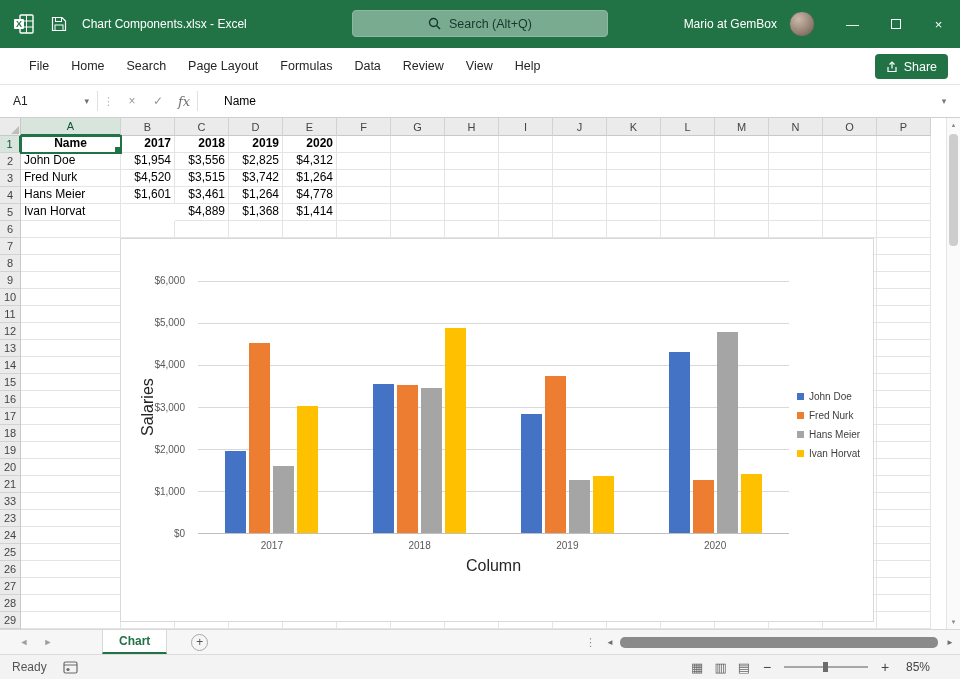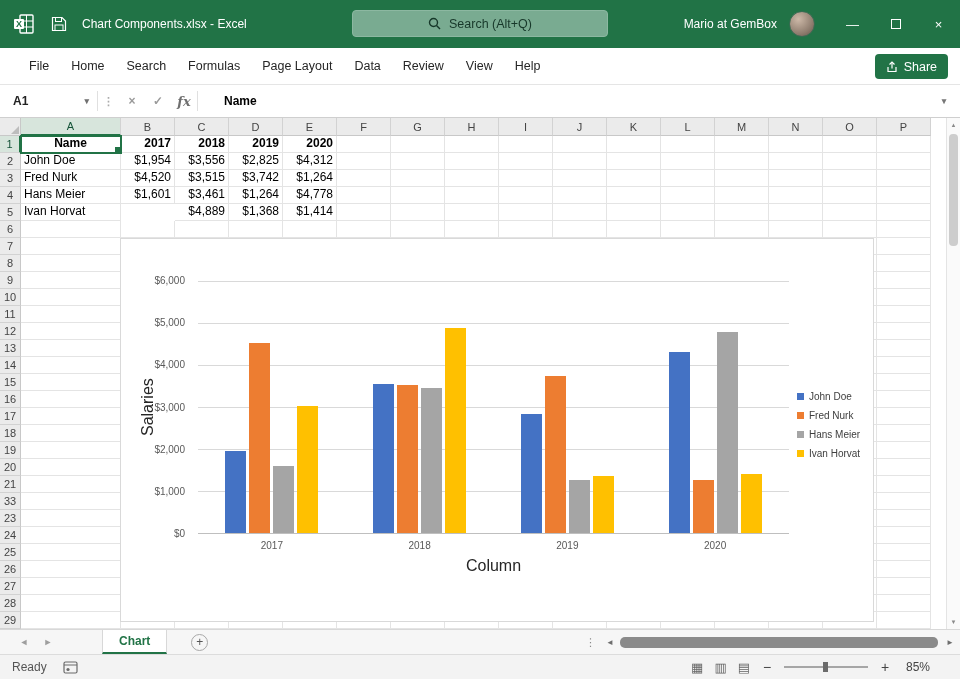--- a/index.html
+++ b/index.html
@@ -23,21 +23,21 @@
   
   .ribbon { position:absolute; left:0; top:48px; width:960px; height:36px; background:#fff; }
   .rtabs { display:flex; align-items:center; height:100%; padding-left:18px; }
   .rtab { padding:0 11px; font-size:12.5px; color:#262626; line-height:36px; cursor:pointer; white-space:nowrap; }
   .share { position:absolute; right:12px; top:6px; height:25px; background:#217346; color:#fff; border:none;
            border-radius:4px; font-size:12.5px; display:flex; align-items:center; gap:6px; padding:0 11px;
            font-family:inherit; cursor:pointer; }
 
   
   .fbar { position:absolute; left:0; top:84px; width:960px; height:34px; background:#fff;
-          border-top:1px solid #E5E5E5; border-bottom:1px solid #CFCFCF; display:flex; align-items:center;font-weight:bold; }
+          border-top:1px solid #E5E5E5; border-bottom:1px solid #CFCFCF; display:flex; align-items:center; }
   .namebox { width:97px; height:100%; display:flex; align-items:center; justify-content:space-between;
              padding:0 8px 0 13px; font-size:12px; color:#222; cursor:pointer; }
   .nb-arrow { color:#707070; font-size:9px; }
   .fb-sep { width:1px; height:20px; background:#E0E0E0; }
   .fb-dots { color:#ababab; font-size:11px; padding:0 5px; }
   .fb-btn { width:26px; text-align:center; color:#9a9a9a; font-size:12px; cursor:pointer; }
   .fx { font-family:"DejaVu Serif",serif; font-style:italic; color:#6f6f6f; font-size:13px; }
   .fb-input { flex:1; padding-left:26px; font-size:12px; color:#000; height:100%; display:flex; align-items:center; cursor:text; }
   .fb-expand { width:32px; text-align:center; color:#777; font-size:9px; cursor:pointer; }
 
@@ -154,22 +154,22 @@
       </span>
     <span class="wc">×</span>
   </div>
 </div>
 
 <div class="ribbon">
   <div class="rtabs">
       <div class="rtab">File</div>
       <div class="rtab">Home</div>
       <div class="rtab">Search</div>
+      <div class="rtab">Page Layout</div>
       <div class="rtab">Formulas</div>
-      <div class="rtab">Page Layout</div>
       <div class="rtab">Data</div>
       <div class="rtab">Review</div>
       <div class="rtab">View</div>
       <div class="rtab">Help</div>
     </div>
   <button class="share">
     <span style="display:flex;">
       <svg width="12" height="12" viewBox="0 0 12 12">
         <path d="M2 6 V10.5 H10 V6" fill="none" stroke="#fff" stroke-width="1.2"></path>
         <line x1="6" y1="1.5" x2="6" y2="7.5" stroke="#fff" stroke-width="1.2"></line>

